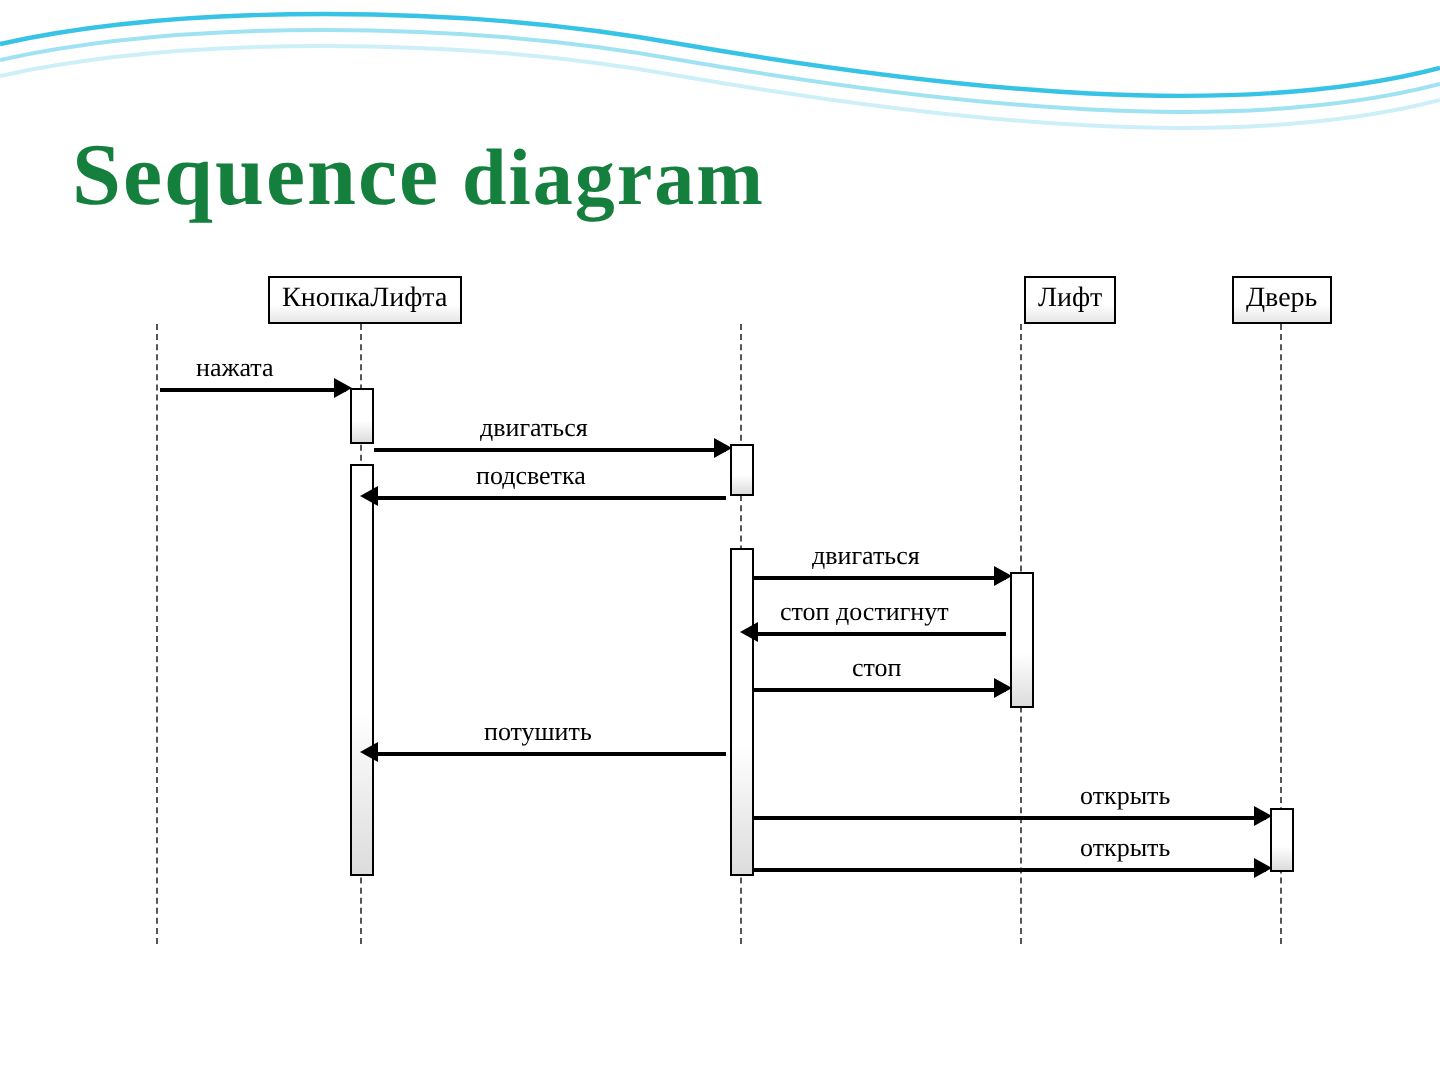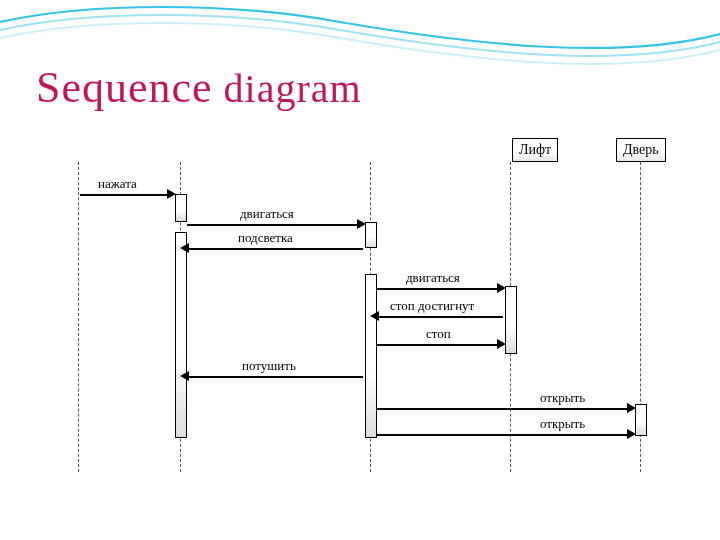--- a/index.html
+++ b/index.html
@@ -1,18 +1,18 @@
 <!DOCTYPE html>
 <html><head>
 <meta charset="utf-8">
 <style>
   html,body{margin:0;padding:0;width:720px;height:540px;background:#fff;font-family:"Times New Roman",serif;overflow:hidden}
   .slide{position:relative;width:720px;height:540px}
   .wave{position:absolute;top:0;left:0;width:720px;height:70px;pointer-events:none}
-  .title{position:absolute;left:36px;top:62px;font-size:40px;color:#be185d;font-weight:400;letter-spacing:1px}
+  .title{position:absolute;left:36px;top:62px;font-size:40px;color:#15803d;font-weight:700;letter-spacing:1px}
   .title .big{font-size:44px}
   .canvas{position:absolute;left:40px;top:138px;width:640px;height:350px}
   .actor-box{position:absolute;border:1.5px solid #000;background:#fff;font:14px "Times New Roman",serif;text-align:center;padding:3px 6px;white-space:nowrap;
              background:linear-gradient(to bottom,#fff 0%,#fff 60%,#e6e6e6 100%)}
   .lifeline{position:absolute;border-left:1.5px dashed #555;top:0;height:100%}
   .activation{position:absolute;width:10px;background:linear-gradient(to bottom,#fff 0%,#fff 60%,#dcdcdc 100%);border:1.5px solid #000}
   .msg{position:absolute;height:1.5px;background:#000}
   .msg-label{position:absolute;font:13px "Times New Roman",serif;text-align:center;white-space:nowrap}
   .arrow-r{position:absolute;width:0;height:0;border-top:5px solid transparent;border-bottom:5px solid transparent;border-left:9px solid #000}
   .arrow-l{position:absolute;width:0;height:0;border-top:5px solid transparent;border-bottom:5px solid transparent;border-right:9px solid #000}
@@ -32,20 +32,21 @@
   </div>
 
   <div class="canvas">
 
     <div class="lifeline" style="left:38px;top:24px;height:310px"></div>
     <div class="lifeline" style="left:140px;top:24px;height:310px"></div>
     <div class="lifeline" style="left:330px;top:24px;height:310px"></div>
     <div class="lifeline" style="left:470px;top:24px;height:310px"></div>
     <div class="lifeline" style="left:600px;top:24px;height:310px"></div>
 
+    <div class="actor-box" style="left:94px;top:0"><span>КнопкаЛифта</span></div>
     <div class="actor-box" style="left:472px;top:0"><span>Лифт</span></div>
     <div class="actor-box" style="left:576px;top:0"><span>Дверь</span></div>
 
     <div class="activation" style="left:135px;top:56px;height:26px"></div>
     <div class="activation" style="left:135px;top:94px;height:204px"></div>
     <div class="activation" style="left:325px;top:84px;height:24px"></div>
     <div class="activation" style="left:325px;top:136px;height:162px"></div>
     <div class="activation" style="left:465px;top:148px;height:66px"></div>
     <div class="activation" style="left:595px;top:266px;height:30px"></div>
 

